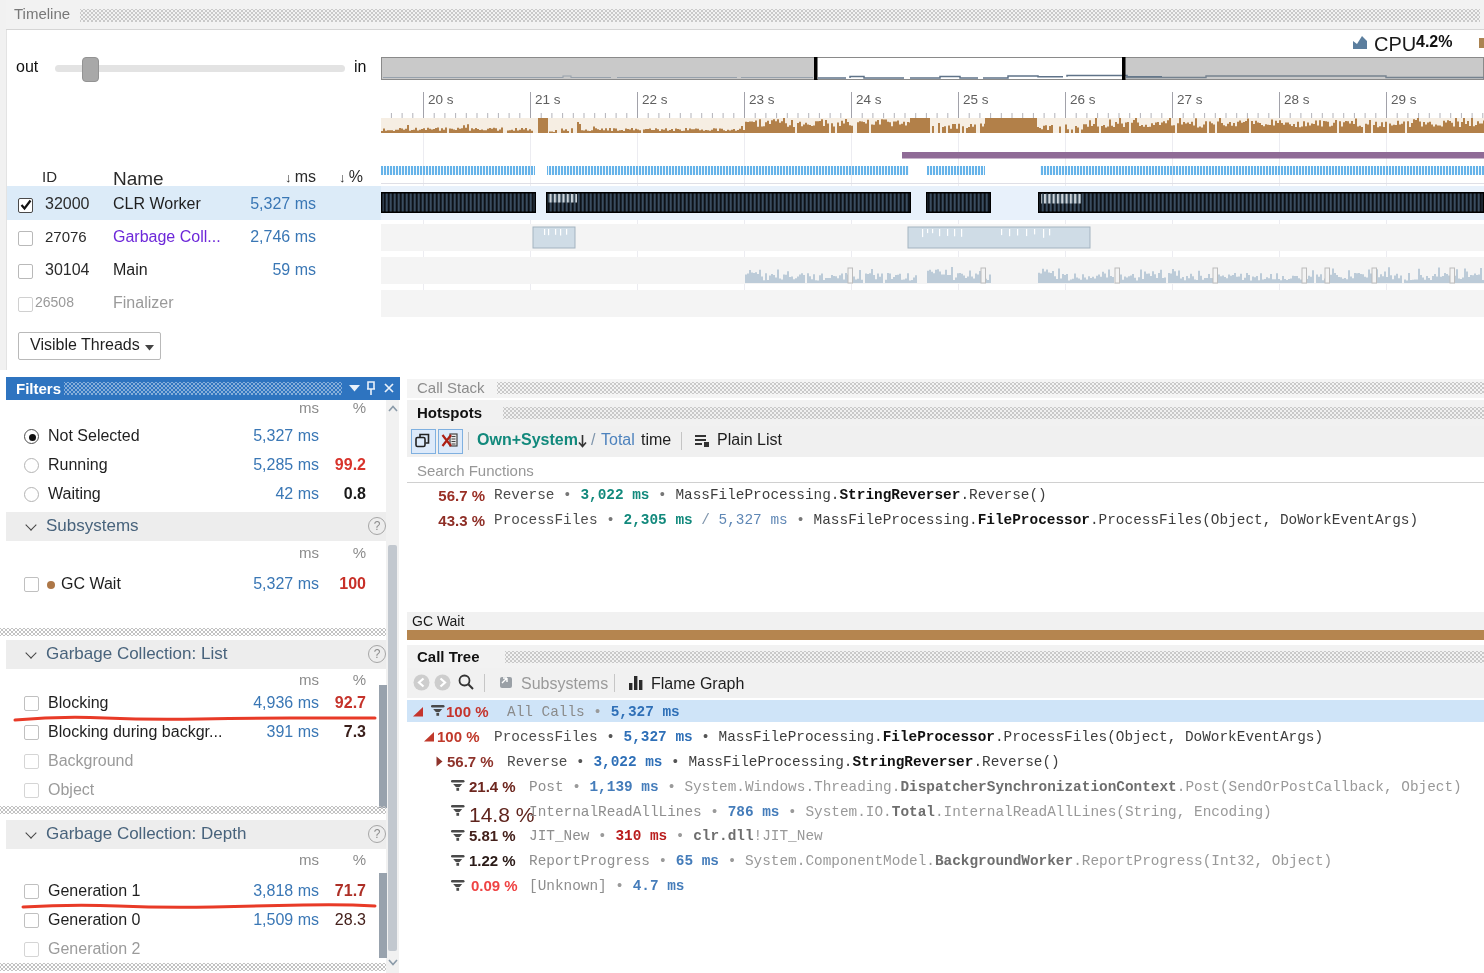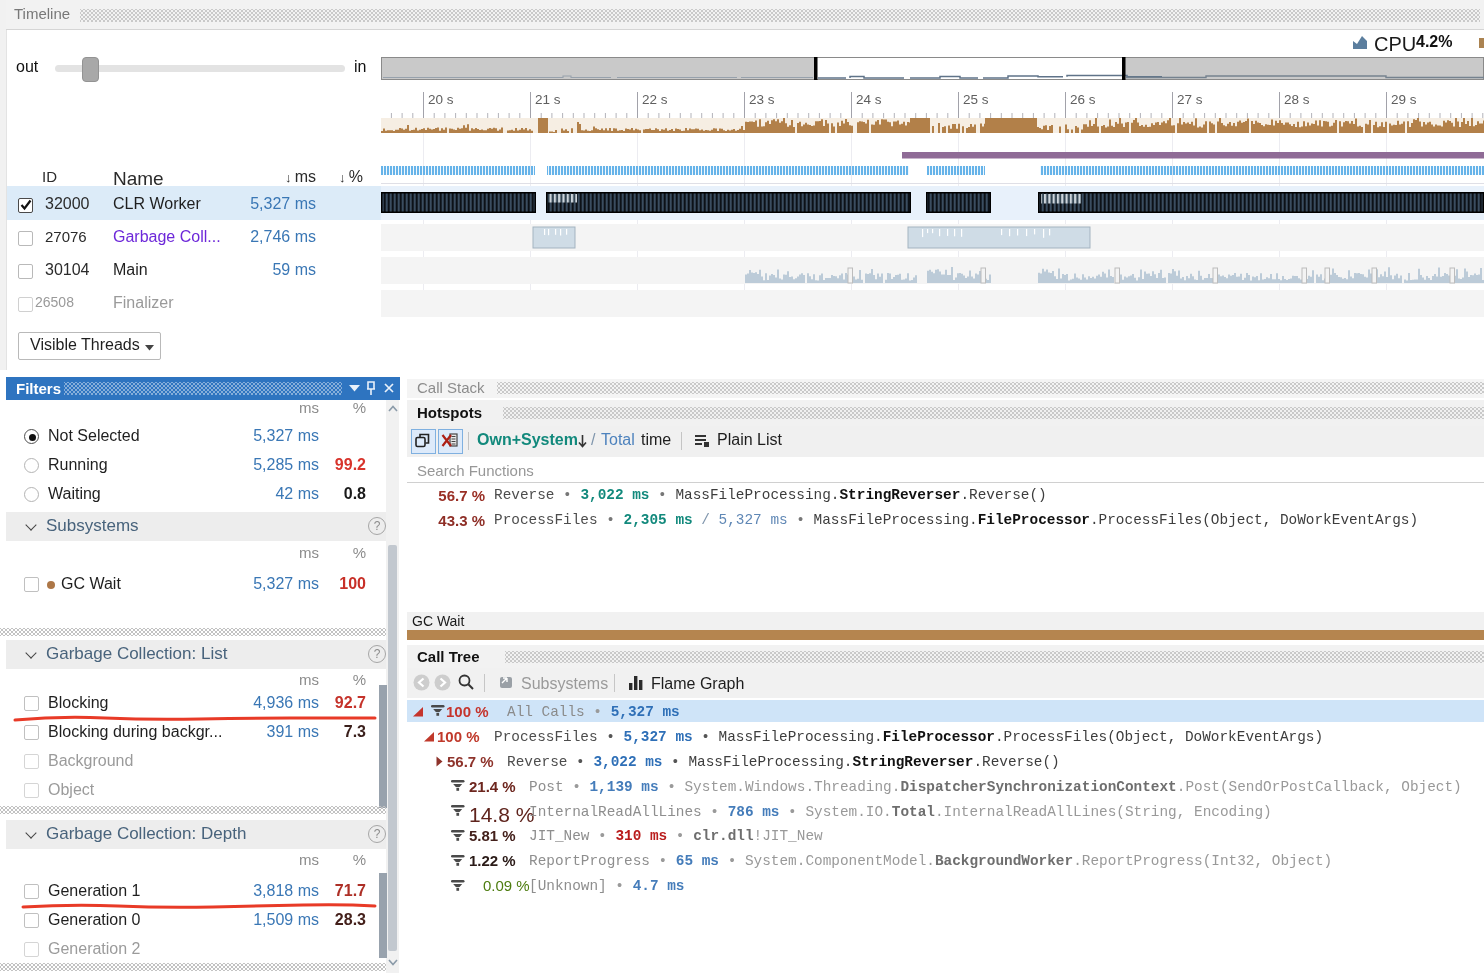--- a/index.html
+++ b/index.html
@@ -341,21 +341,21 @@
     <div class="cb" style="left:24px;top:884px;border-color:#c0c0c0"></div>
     <div class="lbl15" style="left:48px;top:882px;color:#1f1f1f">Generation 1</div>
     <div class="rval blue" style="left:219px;top:882px;width:100px">3,818 ms</div>
     <div class="rval" style="left:296px;top:882px;width:70px;font-weight:bold;color:#ad2f26">71.7</div>
     <svg class="abs" style="left:20px;top:900px" width="358" height="12" viewBox="0 0 358 12">
       <path d="M3,7 q50,-3 95,-1 t95,1 t90,-2 t72,1" stroke="#e83a27" stroke-width="3" fill="none" stroke-linecap="round"></path>
     </svg>
     <div class="cb" style="left:24px;top:913px;border-color:#c0c0c0"></div>
     <div class="lbl15" style="left:48px;top:911px;color:#1f1f1f">Generation 0</div>
     <div class="rval blue" style="left:219px;top:911px;width:100px">1,509 ms</div>
-    <div class="rval" style="left:296px;top:911px;width:70px;font-weight:bold;color:#44201b">28.3</div>
+    <div class="rval" style="left:296px;top:911px;width:70px;font-weight:normal;color:#44201b">28.3</div>
     <div class="cb" style="left:24px;top:942px;border-color:#d5d5d5"></div>
     <div class="lbl15" style="left:48px;top:940px;color:#9b9b9b">Generation 2</div>
     <div class="abs" style="left:379px;top:873px;width:8px;height:85px;background:#98a2ad"></div>
     <div class="splitter" style="top:963px"></div>
     <div class="abs" style="left:407px;top:379px;width:1077px;height:19px;background:#f4f4f4"></div>
     <div class="abs" style="left:417px;top:379px;font-size:15px;color:#8c8c8c">Call Stack</div>
     <div class="abs dots" style="left:497px;top:382px;width:987px;height:12px"></div>
     <div class="abs" style="left:407px;top:400px;width:1077px;height:26px;background:#f1f1f1"></div>
     <div class="abs" style="left:417px;top:404px;font-size:15px;font-weight:bold;color:#111">Hotspots</div>
     <div class="abs dots" style="left:503px;top:407px;width:981px;height:12px"></div>
@@ -485,15 +485,15 @@
     <div class="abs" style="top:852px;left:0">
       <span class="abs" style="left:469px;font-weight:bold;color:#2a1a17;font-size:15px">1.22 %</span>
       <span class="abs mono" style="left:529px;top:0.5px"><span style="color:#8e8e8e">ReportProgress</span><span style="color:#9a9a9a"> • </span><span style="color:#447cba;font-weight:bold">65 ms</span><span style="color:#9a9a9a"> • </span><span style="color:#999">System.ComponentModel.</span><b style="color:#6e6e6e">BackgroundWorker</b><span style="color:#999">.ReportProgress(Int32, Object)</span></span>
     </div>
     <svg class="abs" style="left:451px;top:880px" width="14" height="11" viewBox="0 0 14 11">
       <rect x="0" y="0" width="13.5" height="2.6" rx="1.3" fill="#4a4a4a"></rect>
       <path d="M2.2,4 h9 l-2.6,3 h-3.8 z" fill="#4a4a4a"></path>
       <rect x="5.4" y="7.8" width="2.7" height="3" fill="#4a4a4a"></rect>
     </svg>
     <div class="abs" style="top:877px;left:0">
-      <span class="abs" style="left:483px;font-weight:normal;color:#4d7c0f;font-size:15px">0.09 %</span>
+      <span class="abs" style="left:471px;font-weight:bold;color:#ef4444;font-size:15px">0.09 %</span>
       <span class="abs mono" style="left:529px;top:0.5px"><span style="color:#8e8e8e">[Unknown]</span><span style="color:#9a9a9a"> • </span><span style="color:#447cba;font-weight:bold">4.7 ms</span></span>
     </div>
   </div>
 </body></html>

